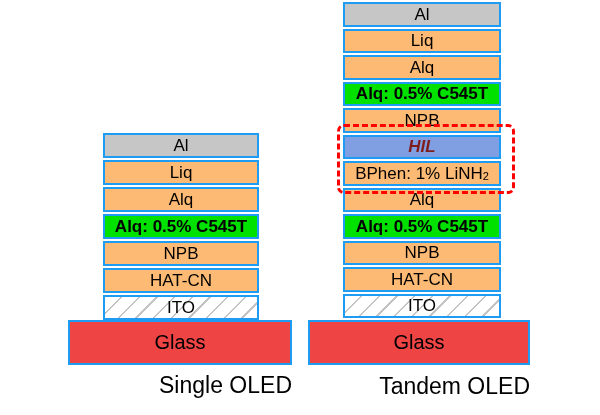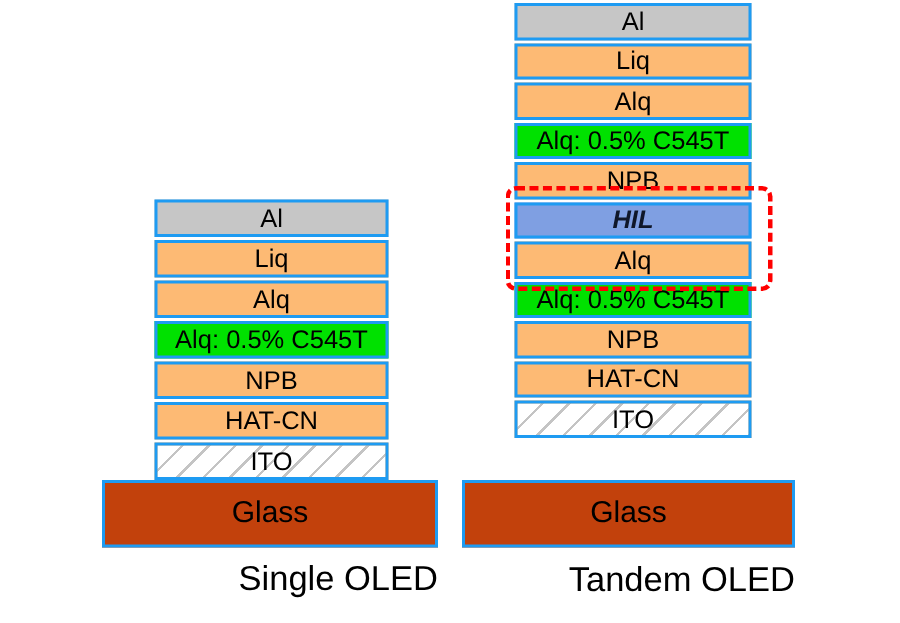--- a/index.html
+++ b/index.html
@@ -12,27 +12,27 @@
   html,body{margin:0;padding:0;background:#fff;}
   body{width:600px;height:415px;position:relative;overflow:hidden;
        font-family:"Liberation Sans", sans-serif;color:#000;}
   .stack{position:absolute;display:flex;flex-direction:column;gap:2px;}
   .layer{box-sizing:border-box;border:2px solid var(--blue);background:#fdba74;
          display:flex;align-items:center;justify-content:center;
          font-size:17px;line-height:1;white-space:nowrap;}
   #stack-single .layer{height:25px;}
   #stack-tandem .layer{height:24.5px;}
   .layer.metal{background:var(--gray);}
-  .layer.emitter{background:var(--green);}
-  .layer.hil{background:var(--hil);color:#0f172a;font-weight:bold;font-style:italic;}
+  .layer.emitter{background:var(--green);font-weight:bold;}
+  .layer.hil{background:var(--hil);color:#7f1d1d;font-weight:bold;font-style:italic;}
   .layer.ito{background-image:repeating-linear-gradient(135deg,
               #ffffff 0px,#ffffff 11px,#c4c4c4 11px,#c4c4c4 12.5px);}
   .layer sub{font-size:11px;line-height:1;transform:translateY(3px);}
   .glass{position:absolute;box-sizing:border-box;border:2px solid var(--blue);
-         background:#c2410c;display:flex;align-items:center;justify-content:center;
+         background:#ef4444;display:flex;align-items:center;justify-content:center;
          font-size:20px;}
   .caption{position:absolute;text-align:right;font-size:23px;}
   .highlight{position:absolute;border:3px dashed var(--red);border-radius:7px;
              background:transparent;z-index:5;}
 </style>
 </head>
 <body>
 
 <div id="stack-single" class="stack" style="left:103px;top:133px;width:156px;">
   <div class="layer metal">Al</div>
@@ -48,20 +48,24 @@
 
 <div class="caption" style="left:68px;top:372px;width:224px;">Single OLED</div>
 
 <div id="stack-tandem" class="stack" style="left:343px;top:2px;width:158px;">
   <div class="layer metal">Al</div>
   <div class="layer">Liq</div>
   <div class="layer">Alq</div>
   <div class="layer emitter">Alq: 0.5% C545T</div>
   <div class="layer">NPB</div>
   <div class="layer hil">HIL</div>
+  <div class="layer">
+    <span>BPhen: 1% LiNH</span>
+      <sub>2</sub>
+  </div>
   <div class="layer">Alq</div>
   <div class="layer emitter">Alq: 0.5% C545T</div>
   <div class="layer">NPB</div>
   <div class="layer">HAT-CN</div>
   <div class="layer ito">ITO</div>
 </div>
 
 <div class="highlight" style="left:337px;top:124px;width:172px;height:64px;"></div>
 
 <div class="glass" style="left:308px;top:320px;width:222px;height:45px;">Glass</div>

